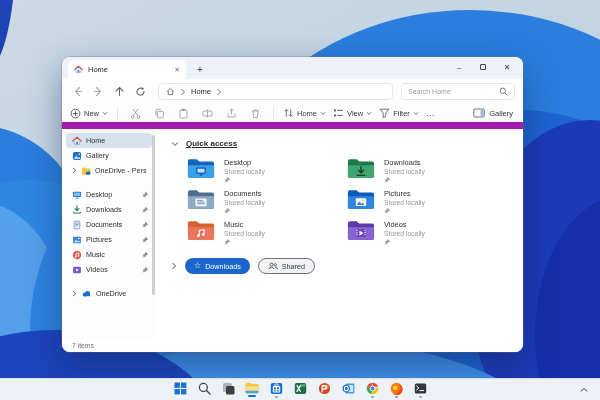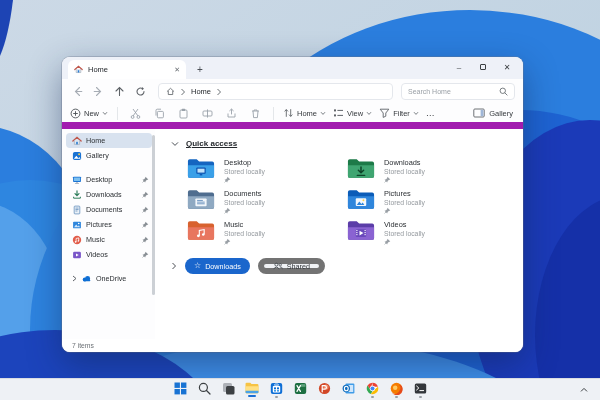--- a/index.html
+++ b/index.html
@@ -52,21 +52,21 @@
   .qa-header { display:flex; align-items:center; gap:7px; }
   .qa-title { font-size:8px; font-weight:bold; color:#24282c;text-decoration:underline; }
   .tiles { margin:9px 0 0 16px; display:grid; grid-template-columns:160px 160px; row-gap:5px; }
   .tile { display:flex; gap:9px; align-items:flex-start; }
   .tile-text { display:flex; flex-direction:column; gap:1px; padding-top:1px; }
   .tile-name { font-size:7.4px; color:#2b2f33; }
   .tile-status { font-size:6.8px; color:#94999e; }
   .pill-row { margin:13px 0 0 0; display:flex; align-items:center; gap:8px; }
   .pill { height:16px; border-radius:9px; display:flex; align-items:center; gap:4px; padding:0 9px; font-size:7.2px; }
   .pill-favorites { background:#1a66cc; color:#fff; }
-  .pill-shared { background:#f0f2f5; border:6px solid #737373; color:#34383c; }
+  .pill-shared { background:#f0f2f5; border:1px solid #737373; color:#34383c; }
   .star { font-size:8px; line-height:1; }
 
   .statusbar { height:13px; flex:none; display:flex; align-items:center; padding-left:10px; font-size:6.8px; color:#6b7075; background:#fff; }
 
   
   #taskbar { position:absolute; left:0; bottom:0; width:600px; height:22px; background:#eef1f5; border-top:1px solid #dadde2; display:flex; align-items:center; justify-content:center; gap:7px; }
   .tb-icon { width:17px; height:19px; display:flex; flex-direction:column; align-items:center; justify-content:center; gap:1px; }
   .run-dot { width:3px; height:2px; border-radius:1px; background:#9aa0a6; }
   .run-active { width:8px; height:2px; border-radius:1px; background:#1a6fd4; }
   .dot-spacer { width:3px; height:2px; }
@@ -280,20 +280,38 @@
         <div class="side-item">
           <span style="display:flex">
               <svg width="10" height="10" viewBox="0 0 11 11">
                 <rect x="1" y="1" width="9" height="9" rx="2" fill="#1a73d4"></rect>
                 <circle cx="7.8" cy="3.6" r="1" fill="#ffd34d"></circle>
                 <path d="M2 8.6 4.8 5.2 7 8 8.2 6.6 9.4 8.6 Z" fill="#fff"></path>
               </svg>
             </span>
           <span class="side-label">Gallery</span>
         </div>
+        <div class="side-item">
+          <span class="side-chev">
+              <svg width="5" height="7" viewBox="0 0 5 7">
+                <path d="M1 1 4 3.5 1 6" stroke="#5f6368" stroke-width="1" fill="none"></path>
+              </svg>
+            </span>
+          <span style="display:flex">
+              <svg width="10" height="10" viewBox="0 0 11 11">
+                <path d="M1 2.6 A1 1 0 0 1 2 1.6 H4.6 L5.6 2.8 H9.5 A1 1 0 0 1 10.5 3.8 V8.6 A1 1 0 0 1 9.5 9.6 H2 A1 1 0 0 1 1 8.6 Z" fill="#f3c44c"></path>
+                <g fill="#1565c0">
+                  <circle cx="6.6" cy="8" r="1.4"></circle>
+                  <circle cx="8.4" cy="7.5" r="1.7"></circle>
+                  <rect x="6" y="7.8" width="4.4" height="1.6" rx="0.8"></rect>
+                </g>
+              </svg>
+            </span>
+          <span class="side-label">OneDrive - Pers</span>
+        </div>
         <div class="side-gap"></div>
         <div class="side-item">
           <span style="display:flex">
               <svg width="10" height="10" viewBox="0 0 11 11">
                 <rect x="1.2" y="1.8" width="8.6" height="5.8" rx="0.8" fill="#1a73d4"></rect>
                 <rect x="2.2" y="2.8" width="6.6" height="3.8" fill="#7cc0f0"></rect>
                 <rect x="4.6" y="8" width="1.8" height="1" fill="#9aa7b5"></rect>
                 <rect x="3.2" y="9" width="4.6" height="0.9" rx="0.4" fill="#9aa7b5"></rect>
               </svg>
             </span>

